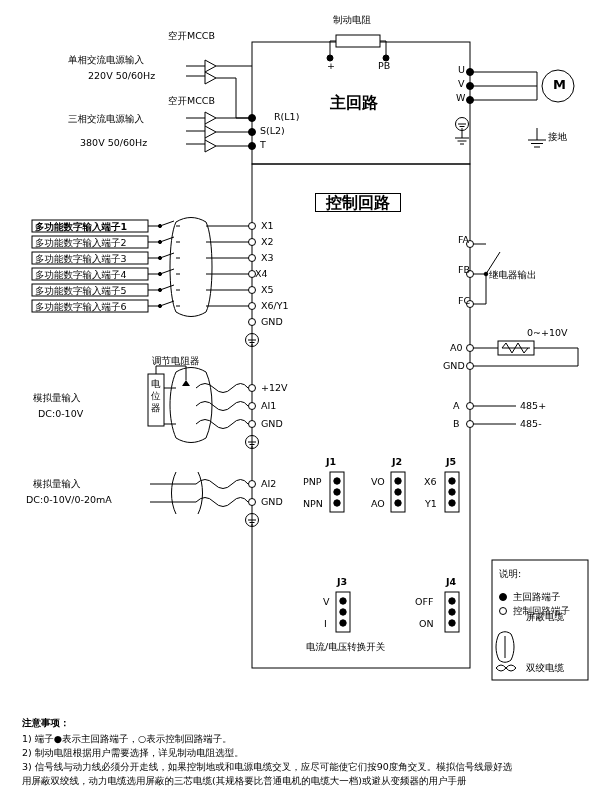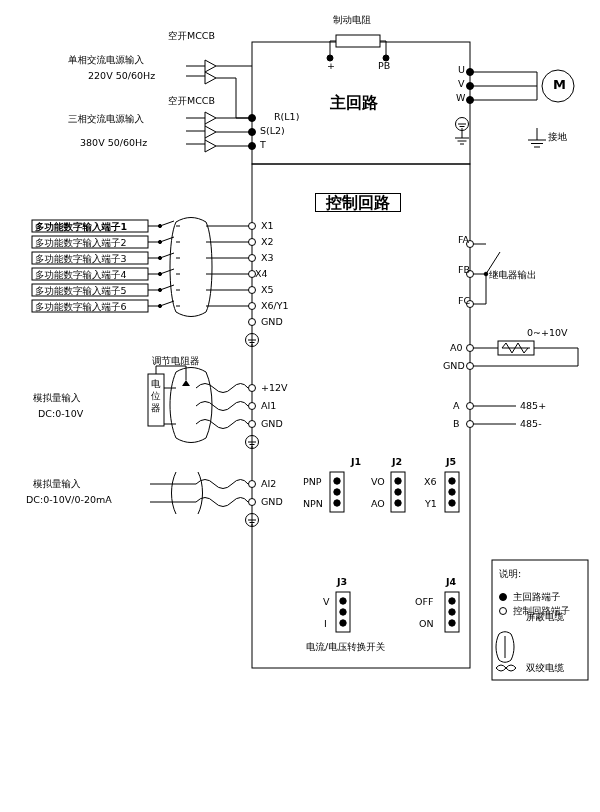--- a/index.html
+++ b/index.html
@@ -319,21 +319,21 @@
 
   <div class="lbl" style="left:503px;top:327px;margin-left:24px;">0~+10V</div>
   <div class="lbl" style="left:450px;top:342px;">A0</div>
   <div class="lbl" style="left:443px;top:360px;">GND</div>
 
   <div class="lbl" style="left:453px;top:400px;">A</div>
   <div class="lbl" style="left:453px;top:418px;">B</div>
   <div class="lbl" style="left:520px;top:400px;">485+</div>
   <div class="lbl" style="left:520px;top:418px;">485-</div>
 
-  <div class="lbl b" style="left:351px;top:456px;">J1</div>
+  <div class="lbl b" style="left:326px;top:456px;">J1</div>
   <div class="lbl" style="left:303px;top:476px;">PNP</div>
   <div class="lbl" style="left:303px;top:498px;">NPN</div>
 
   <div class="lbl b" style="left:392px;top:456px;">J2</div>
   <div class="lbl" style="left:371px;top:476px;">VO</div>
   <div class="lbl" style="left:371px;top:498px;">AO</div>
 
   <div class="lbl b" style="left:446px;top:456px;">J5</div>
   <div class="lbl" style="left:424px;top:476px;">X6</div>
   <div class="lbl" style="left:425px;top:498px;">Y1</div>
@@ -347,14 +347,21 @@
   <div class="lbl" style="left:419px;top:618px;">ON</div>
 
   <div class="lbl" style="left:306px;top:641px;">电流/电压转换开关</div>
 
   <div class="lbl" style="left:499px;top:568px;">说明:</div>
   <div class="lbl" style="left:513px;top:591px;">主回路端子</div>
   <div class="lbl" style="left:513px;top:605px;">控制回路端子</div>
   <div class="lbl" style="left:526px;top:611px;text-align:center;">屏蔽电缆</div>
   <div class="lbl" style="left:526px;top:662px;">双绞电缆</div>
 
+  <div class="notes">
+    <div class="title">注意事项：</div>
+    <div>1) 端子●表示主回路端子，○表示控制回路端子。</div>
+    <div>2) 制动电阻根据用户需要选择，详见制动电阻选型。</div>
+    <div>3) 信号线与动力线必须分开走线，如果控制地或和电源电缆交叉，应尽可能使它们按90度角交叉。模拟信号线最好选</div>
+    <div>用屏蔽双绞线，动力电缆选用屏蔽的三芯电缆(其规格要比普通电机的电缆大一档)或避从变频器的用户手册</div>
+  </div>
 
 </div>
 
 </body></html>

